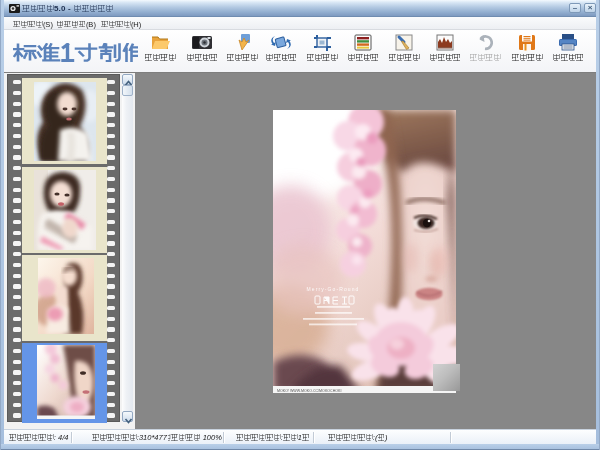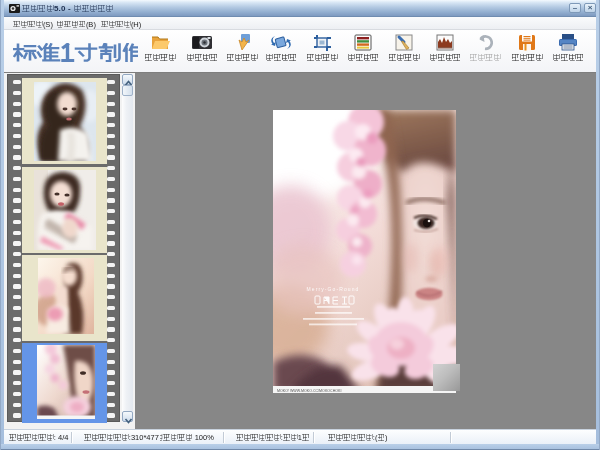--- a/index.html
+++ b/index.html
@@ -36,21 +36,21 @@
 #content{left:4px;top:73px;width:592px;height:356px;background:#f2f2f2;}
 #gray{left:131px;top:0;width:461px;height:356px;background:#878787;}
 #strip{left:3px;top:1px;width:113px;height:348px;background:#6b6b6b;border:1px solid #5a5a5a;box-sizing:border-box;}
 .hole{position:absolute;width:7.5px;height:4.4px;border-radius:1.6px;background:#f4f4f4;}
 .frame{position:absolute;left:13.5px;width:85px;background:#e9e5cb;}
 #scroll{left:118px;top:1px;width:11px;height:348px;background:linear-gradient(90deg,#fdfdfd,#eef1f5 40%,#e3e8ef);}
 .sbtn{position:absolute;left:0;width:11px;height:11px;background:linear-gradient(#f5f9fc,#cfdded);border:1px solid #93a8c2;border-radius:2px;box-sizing:border-box;}
 #sthumb{position:absolute;left:0;top:11px;width:11px;height:11px;background:linear-gradient(90deg,#f2f6fa,#d3dfec);border:1px solid #9fb2c9;border-radius:2px;box-sizing:border-box;}
 
 #status{left:4px;top:429px;width:592px;height:15px;background:linear-gradient(#fdfeff,#eaf0f8);border-top:1px solid #c8d2de;box-sizing:border-box;font-size:7.5px;color:#1a1a1a;}
-#status span.st{position:absolute;top:3px;white-space:nowrap;}
+#status span.st{position:absolute;top:3px;white-space:nowrap;font-style:italic;}
 .sep{position:absolute;top:2px;width:1px;height:11px;background:#c2cbd6;border-right:1px solid #fff;}
 
 .brd{background:linear-gradient(#b9cfe8,#a5bedd);}
 </style></head>
 <body>
 
 <div class="abs" id="titlebar"></div>
 <svg class="abs" style="left:9px;top:4px" width="11" height="9" viewBox="0 0 11 9">
     <rect x="0" y="0" width="11" height="9" rx="1" fill="#1a1a1a"></rect>
     <circle cx="4" cy="4.5" r="2.6" fill="#e8e8e8"></circle>
@@ -489,21 +489,21 @@
  <rect x="0" y="276" width="183" height="7" fill="#f5f5f5"></rect>
  <text x="4" y="281.5" font-family="Liberation Sans,sans-serif" font-size="3.6" fill="#555">MOKO!  WWW.MOKO.CC/MOKOCHOKI</text>
  </svg>
  </div>
  <div class="abs" id="wmark" style="left:429px;top:291px;width:27px;height:27px;background:linear-gradient(135deg,#d2d2d2,#bdbdbd 45%,#989898);"></div>
 </div>
 
 <div class="abs" id="status">
  <span class="st" style="left:5px"><span class="g"></span><span class="g2"></span><span class="g"></span><span class="g2"></span><span class="g"></span><span class="g2"></span>: 4/4</span>
  <span class="sep" style="left:67px"></span>
- <span class="st" style="left:80px"><span class="g"></span><span class="g2"></span><span class="g"></span><span class="g2"></span><span class="g"></span><span class="g2"></span>:310*477<span class="g2" style="width:.4em"></span><span class="g"></span><span class="g2"></span><span class="g"></span><span class="g2"></span> 100%</span>
+ <span class="st" style="left:88px"><span class="g"></span><span class="g2"></span><span class="g"></span><span class="g2"></span><span class="g"></span><span class="g2"></span>:310*477<span class="g2" style="width:.4em"></span><span class="g"></span><span class="g2"></span><span class="g"></span><span class="g2"></span> 100%</span>
  <span class="sep" style="left:219px"></span>
  <span class="st" style="left:232px"><span class="g"></span><span class="g2"></span><span class="g"></span><span class="g2"></span><span class="g"></span><span class="g2"></span>:<span class="g"></span><span class="g2"></span>1<span class="g"></span></span>
  <span class="sep" style="left:309px"></span>
  <span class="st" style="left:324px"><span class="g"></span><span class="g2"></span><span class="g"></span><span class="g2"></span><span class="g"></span><span class="g2"></span>:(<span class="g"></span>)</span>
  <span class="sep" style="left:446px"></span>
 </div>
 
 <div class="abs brd" style="left:0;top:0;width:4px;height:450px;"></div>
 <div class="abs brd" style="left:596px;top:0;width:4px;height:450px;"></div>
 <div class="abs brd" style="left:0;top:444px;width:600px;height:6px;"></div>

